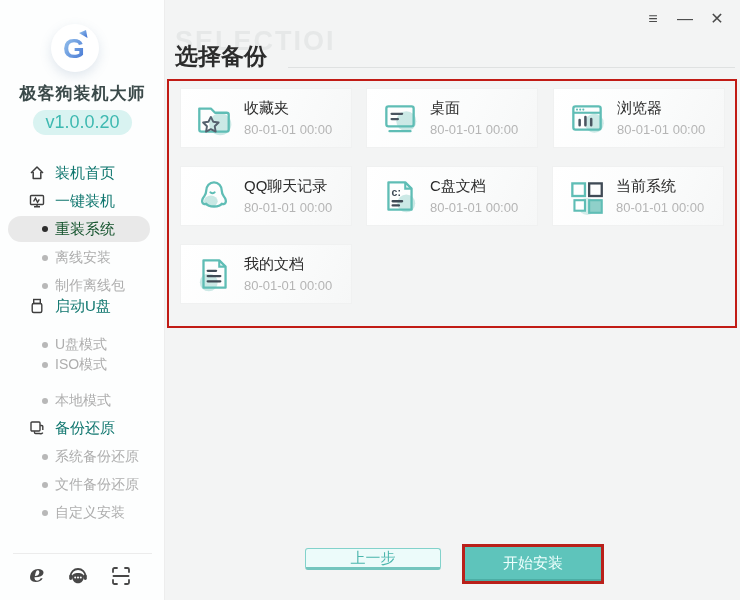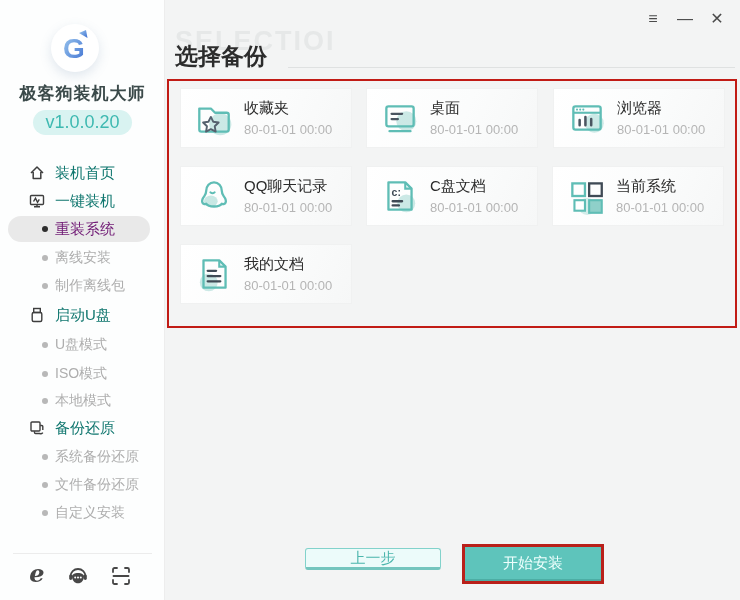--- a/index.html
+++ b/index.html
@@ -13,21 +13,21 @@
   .app-name { position:absolute; left:0; top:82px; width:165px; text-align:center; font-size:17px; font-weight:bold; color:#3b4a4a; letter-spacing:1px; }
   .version-pill { position:absolute; left:33px; top:110px; width:99px; height:25px; border-radius:13px; background:#d9f3f1; color:#3eb9b1; font-size:18px; display:flex; align-items:center; justify-content:center; }
 
   .menu-item { position:absolute; left:0; width:165px; height:22px; display:flex; align-items:center; cursor:default; }
   .menu-item .gicon { position:absolute; left:29px; width:16px; height:16px; display:flex; }
   .menu-item .glabel { position:absolute; left:55px; font-size:15px; color:#0f766e; }
   .menu-sub .dot { position:absolute; left:42px; width:6px; height:6px; border-radius:50%; background:#b8b8b8; }
   .menu-sub .slabel { position:absolute; left:55px; font-size:14px; color:#aeaeae; }
   .menu-selected { left:8px; width:142px; height:26px; border-radius:13px; background:#e9e9e9; }
   .menu-selected .dot { left:34px; background:#2e2e2e; }
-  .menu-selected .slabel { left:47px; color:#701a75; font-size:15px; }
+  .menu-selected .slabel { left:47px; color:#14532d; font-size:15px; }
 
   .side-divider { position:absolute; left:13px; top:553px; width:139px; height:1px; background:#ececec; }
   .foot-icon { position:absolute; display:flex; align-items:center; justify-content:center; color:#474747; }
   .foot-ie { left:24px; top:560px; width:26px; height:26px; font-family:"DejaVu Serif","Liberation Serif",serif; font-style:italic; font-weight:bold; font-size:24px; }
 
   
   .main { position:absolute; left:165px; top:0; width:575px; height:600px; }
   .win-controls { position:absolute; top:10px; right:14px; display:flex; gap:14px; color:#4a4a4a; }
   .win-btn { width:18px; height:18px; font-size:16px; line-height:18px; text-align:center; cursor:default; }
 
@@ -106,37 +106,37 @@
     <div class="menu-item menu-sub" style="top:247px">
       <span class="dot"></span>
       <span class="slabel">离线安装</span>
     </div>
 
     <div class="menu-item menu-sub" style="top:275px">
       <span class="dot"></span>
       <span class="slabel">制作离线包</span>
     </div>
 
-    <div class="menu-item" style="top:304px">
+    <div class="menu-item" style="top:295px">
       <span class="gicon">
         <svg width="16" height="16" viewBox="0 0 16 16" fill="none" stroke="#3e3e3e" stroke-width="1.4">
             <rect x="4.7" y="1.5" width="6.6" height="4"></rect>
             <rect x="3.2" y="5.5" width="9.6" height="9" rx="1.5"></rect>
             <path d="M6.5 3.2 v.1 M9.5 3.2 v.1" stroke-width="1.6"></path>
           </svg>
       </span>
       <span class="glabel">启动U盘</span>
     </div>
 
     <div class="menu-item menu-sub" style="top:334px">
       <span class="dot"></span>
       <span class="slabel">U盘模式</span>
     </div>
 
-    <div class="menu-item menu-sub" style="top:363px">
+    <div class="menu-item menu-sub" style="top:354px">
       <span class="dot"></span>
       <span class="slabel">ISO模式</span>
     </div>
 
     <div class="menu-item menu-sub" style="top:390px">
       <span class="dot"></span>
       <span class="slabel">本地模式</span>
     </div>
 
     <div class="menu-item" style="top:417px">

